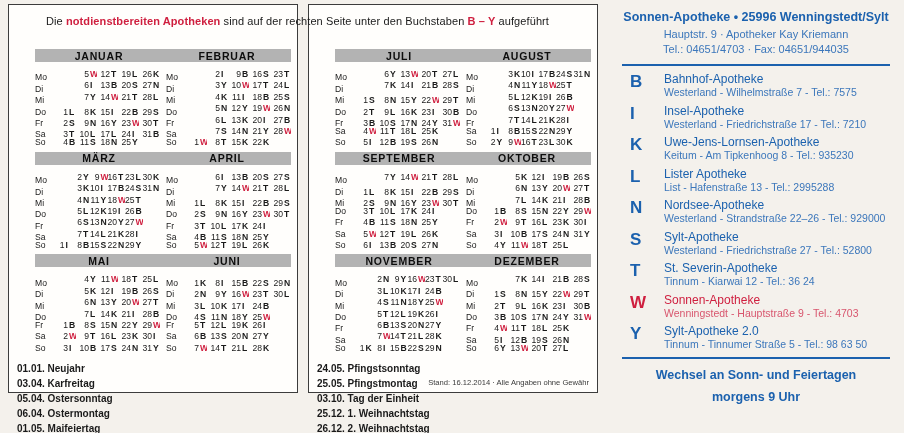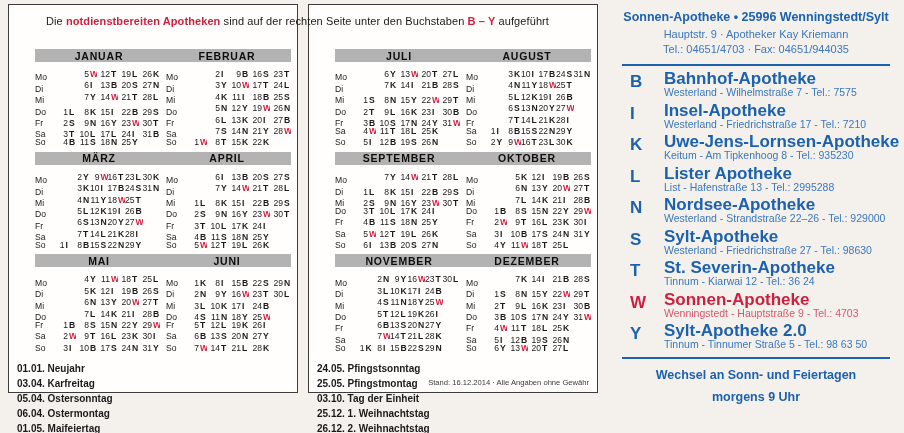--- a/index.html
+++ b/index.html
@@ -44,21 +44,21 @@
   .stand{position:absolute; right:8px; bottom:5px; font-size:7.6px; font-weight:400; color:#3a3a3a;}
   
   .ph-panel{position:absolute; left:608px; top:0; width:296px; height:369px; color:var(--blue);}
   .ph-head{text-align:center; margin-top:9px; line-height:1.4;}
   .ph-title{font-size:12.5px; font-weight:700; white-space:nowrap;}
   .ph-sub,.ph-tel{font-size:11px; color:var(--blue-light);}
   .ph-rule{border:none; border-top:2px solid var(--blue); margin:7px 14px 6px 14px;}
   .ph-list{padding-left:22px;}
   .ph-item{display:flex; margin-bottom:5.5px;}
   .ph-letter{width:34px; flex:none; font-size:17px; font-weight:700; line-height:17px; padding-top:1px;}
-  .ph-name{font-size:17px; font-weight:700; line-height:14px; white-space:nowrap;}
+  .ph-name{font-size:12px; font-weight:400; line-height:14px; white-space:nowrap;}
   .ph-detail{font-size:10.5px; color:var(--blue-light); line-height:12px; white-space:nowrap;}
   .ph-item.red .ph-letter,.ph-item.red .ph-name{color:var(--red);}
   .ph-item.red .ph-detail{color:#d8566e;}
   .ph-footer{text-align:center; font-size:12.5px; font-weight:700; line-height:1.75; margin-top:2px;}
 </style>
 </head>
 <body>
 
 <div class="cal-wrap">
   <div class="note"><span>Die </span><b>notdienstbereiten Apotheken</b><span> sind auf der rechten Seite unter den Buchstaben </span><b>B – Y</b><span> aufgeführt</span></div>
@@ -2064,21 +2064,21 @@
         <div class="ph-letter">N</div>
         <div class="ph-text">
           <div class="ph-name">Nordsee-Apotheke</div>
           <div class="ph-detail">Westerland - Strandstraße 22–26 - Tel.: 929000</div>
         </div>
       </div>
       <div class="ph-item">
         <div class="ph-letter">S</div>
         <div class="ph-text">
           <div class="ph-name">Sylt-Apotheke</div>
-          <div class="ph-detail">Westerland - Friedrichstraße 27 - Tel.: 98630</div>
+          <div class="ph-detail">Westerland - Friedrichstraße 27 - Tel.: 52800</div>
         </div>
       </div>
       <div class="ph-item">
         <div class="ph-letter">T</div>
         <div class="ph-text">
           <div class="ph-name">St. Severin-Apotheke</div>
           <div class="ph-detail">Tinnum - Kiarwai 12 - Tel.: 36 24</div>
         </div>
       </div>
       <div class="ph-item red">

